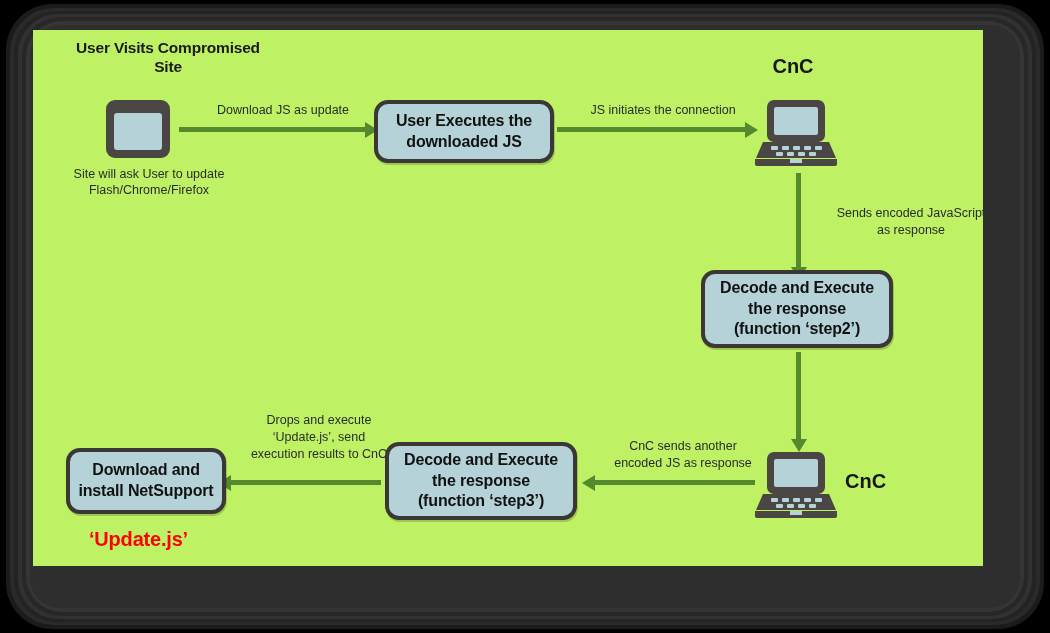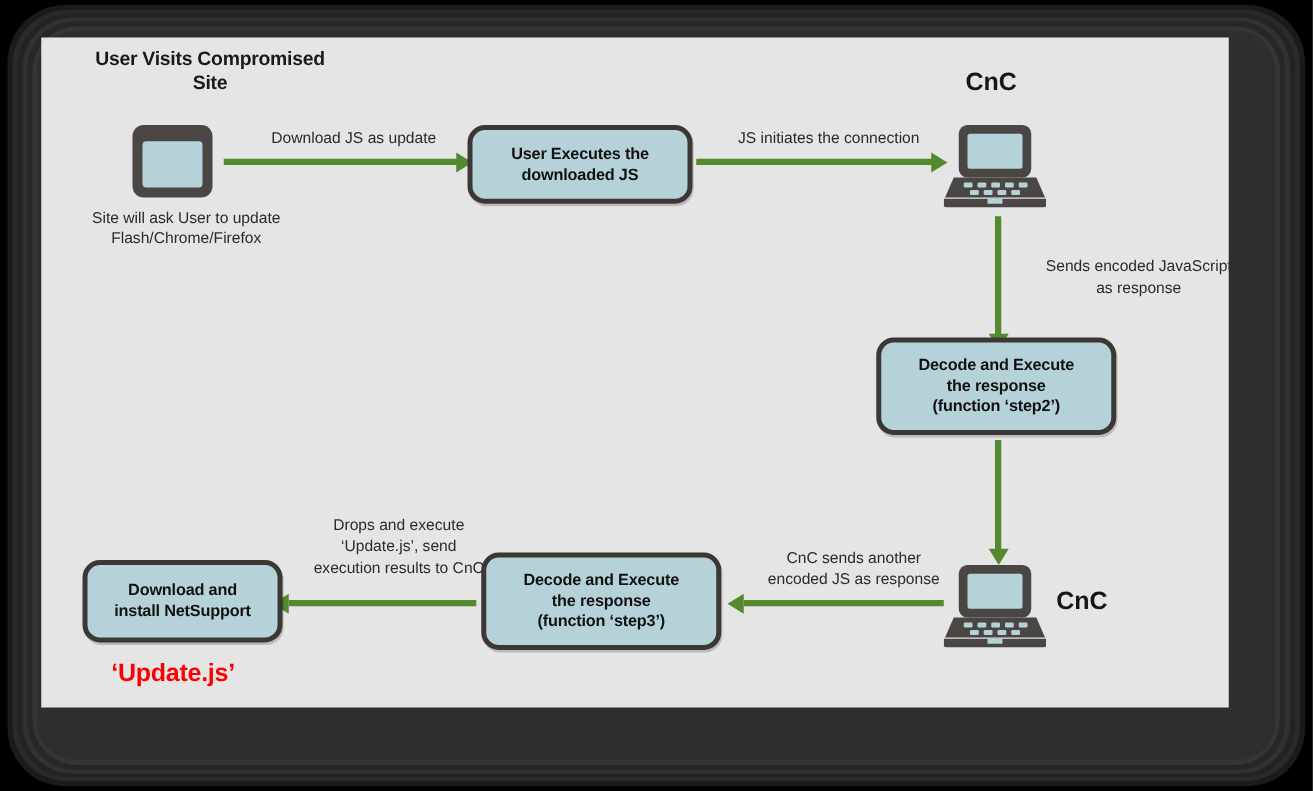--- a/index.html
+++ b/index.html
@@ -24,21 +24,21 @@
   .f4 { left: 18px; top: 14px; width: 1014px; height: 605px; background:#313131; border-radius: 40px; }
   .f5 { left: 22px; top: 17px; width: 1006px; height: 599px; background:#272727; border-radius: 38px; }
   .f6 { left: 26px; top: 21px; width:  998px; height: 591px; background:#353535; border-radius: 36px; }
   .f7 { left: 30px; top: 25px; width:  990px; height: 583px; background:#2e2e2e; border-radius: 30px; }
 
   
   #canvas {
     position: absolute;
     left: 33px; top: 30px;
     width: 950px; height: 536px;
-    background: #e5e5e5;
+    background: #bef264;
     overflow: hidden;
   }
 
   .abs { position: absolute; }
 
   
   .hdr {
     font-weight: bold;
     font-size: 15.5px;
     color: #1a1a1a;
@@ -69,21 +69,21 @@
   
   .pbox {
     border: 4px solid #3b3734;
     border-radius: 14px;
     background: #b5d2d9;
     display: flex;
     align-items: center;
     justify-content: center;
     text-align: center;
     font-weight: bold;
-    font-size: 13px;
+    font-size: 16px;
     color: #111111;
     line-height: 1.3;
     letter-spacing: -0.15px;
     white-space: pre-line;
     box-shadow: 1px 2px 0 rgba(0,0,0,0.18);
   }
 
   
   .monitor { width: 64px; height: 58px; }
   .monitor .shell {

